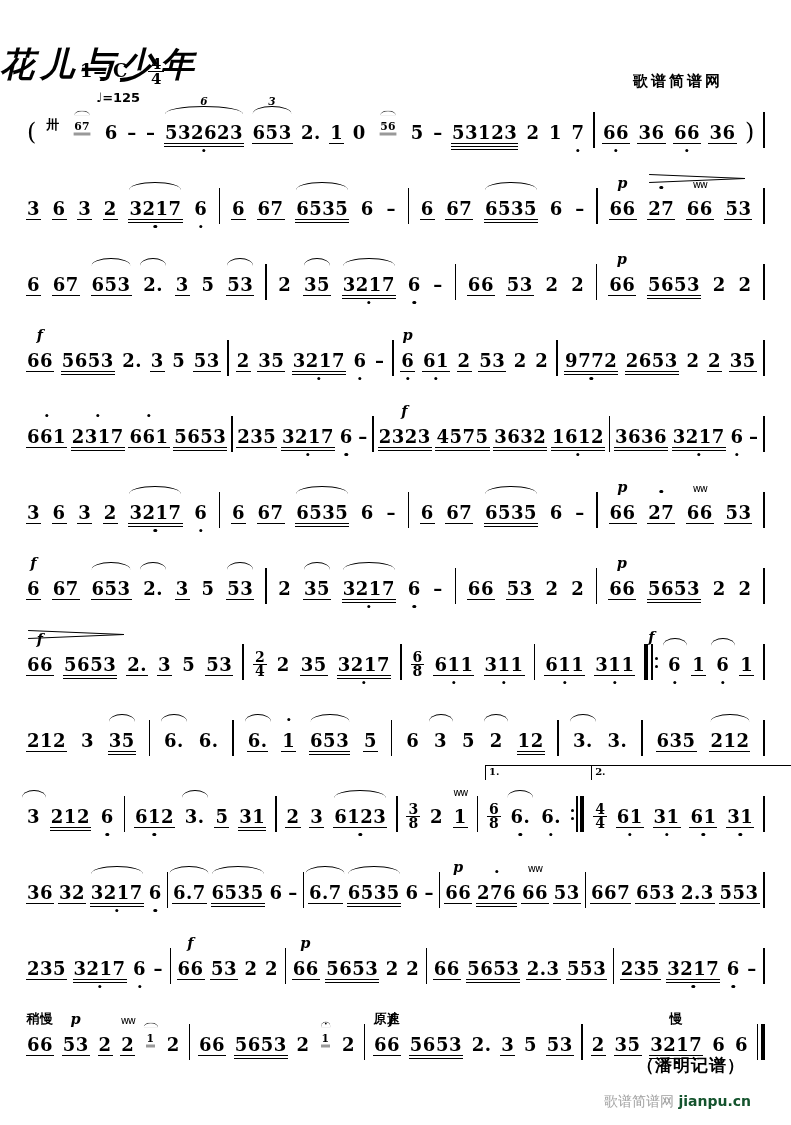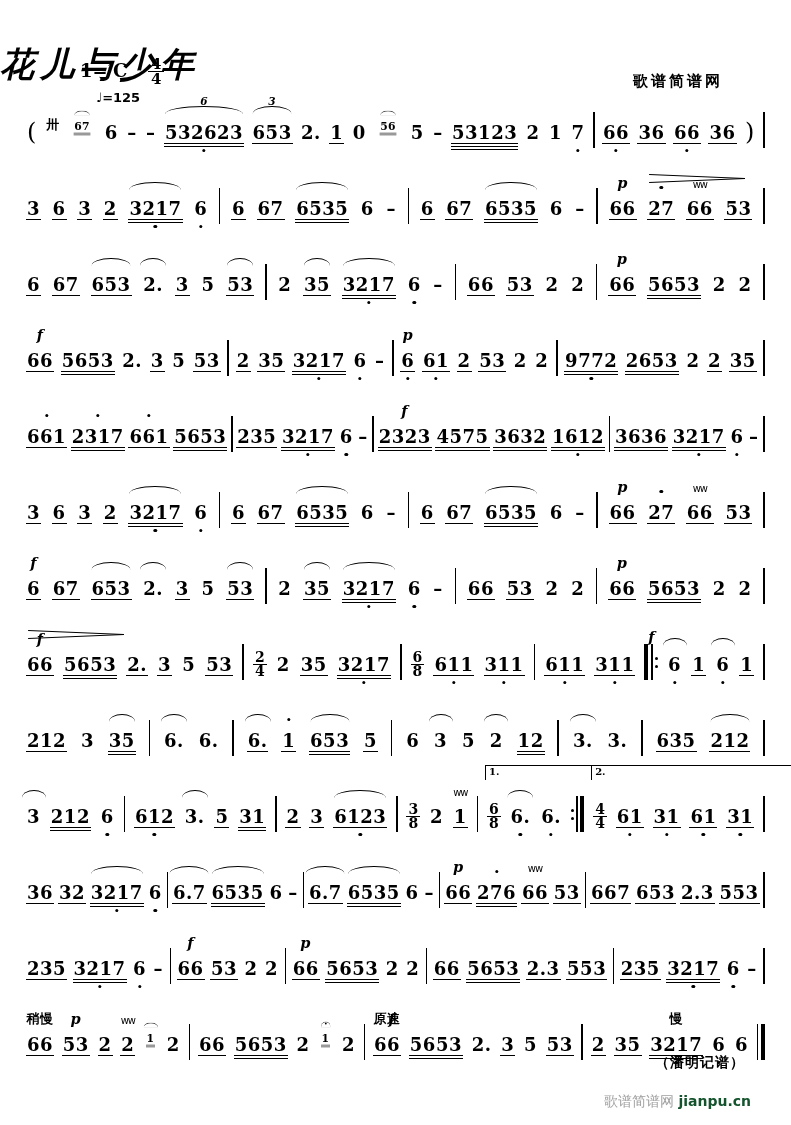--- a/index.html
+++ b/index.html
@@ -69,21 +69,21 @@
              width:3px;height:3px;border-radius:50%;background:#000;}
   .ab.hp{left:2px;transform:none;bottom:44px;width:96px;height:7px;}
   .ab.hp::before,.ab.hp::after{content:"";position:absolute;left:0;right:0;top:3px;
       border-top:1.2px solid #000;transform-origin:right center;}
   .ab.hp::before{transform:rotate(2.4deg);}
   .ab.hp::after{transform:rotate(-2.4deg);}
   .ab.volta{left:-2px;transform:none;bottom:50px;height:13px;border-left:1.2px solid #000;
             border-top:1.2px solid #000;font-size:10px;font-family:"DejaVu Serif",serif;
             padding:1px 0 0 3px;text-align:left;}
   
-  .credit{position:absolute;top:1054px;right:46px;font-size:14px;font-weight:bold;letter-spacing:1px;}
+  .credit{position:absolute;top:1054px;right:46px;font-size:17px;font-weight:bold;letter-spacing:1px;}
   .watermark{position:absolute;top:1093px;right:40px;font-size:14px;}
 </style>
 </head>
 <body>
 
 <div class="page">
 
   <div class="key-sig">
     <span>1=</span><sup>♯</sup><span>C</span>
   </div>

